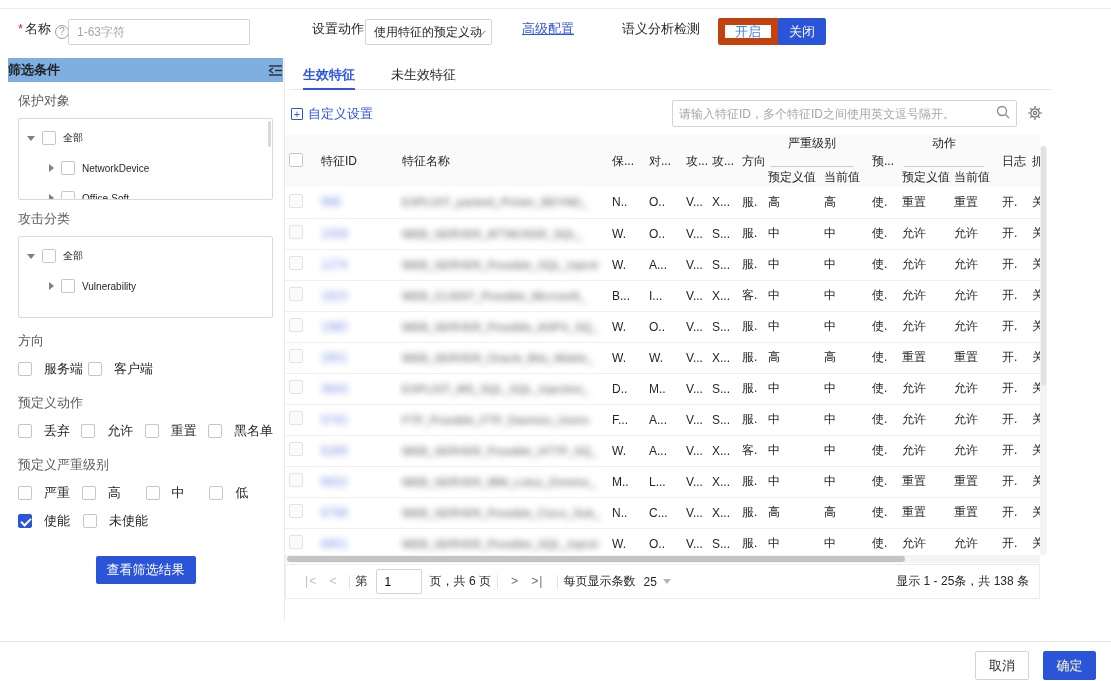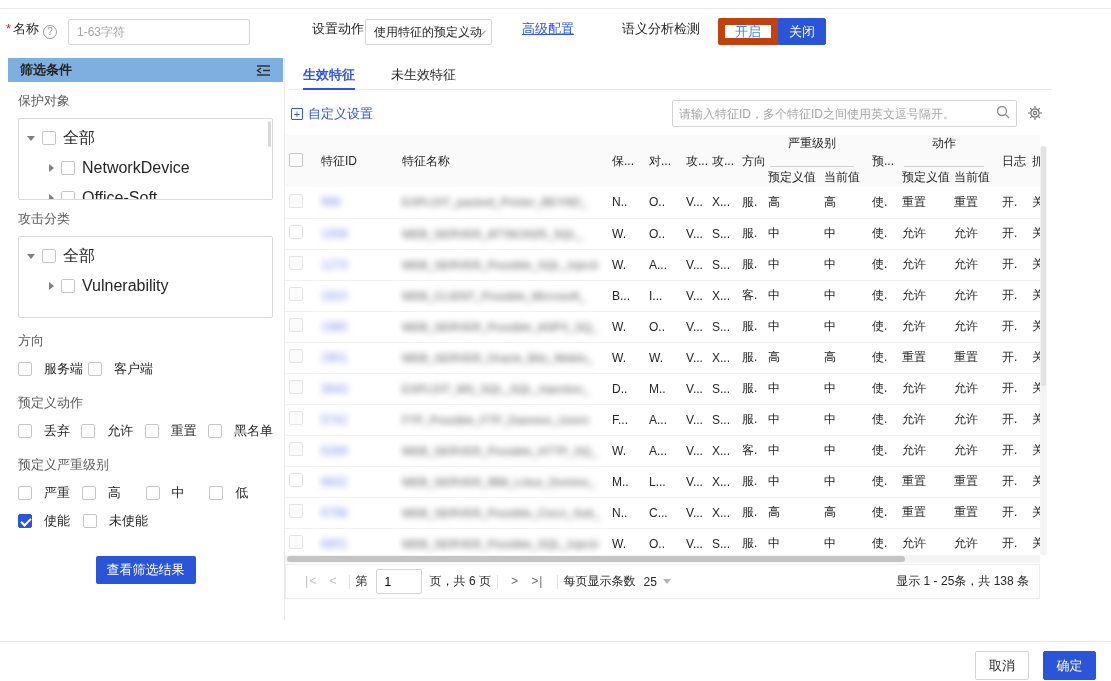--- a/index.html
+++ b/index.html
@@ -16,26 +16,26 @@
   .chev { position:absolute; right:8px; top:9px; width:7px; height:7px; border-right:1px solid #8c8c8c; border-bottom:1px solid #8c8c8c; transform:rotate(45deg) translateY(-2px); }
   .link { color:#2f54eb; font-size:13px; text-decoration:underline; cursor:pointer; }
   .seg-group { position:absolute; display:flex; height:27px; }
   .seg { min-width:47px; padding:0 10px; font-size:13px; display:flex; align-items:center; justify-content:center; cursor:pointer; }
   .seg-on  { background:#fff; border:7px solid #c2410c; border-radius:2px 0 0 2px; color:#3b82f6; }
   .seg-off { background:#2b55d8; border:1px solid #2b55d8; border-radius:0 2px 2px 0; color:#fff; }
 
   
   .sidebar { position:absolute; left:8px; top:58px; width:275px; height:562px; background:#fff; }
   .v-divider { position:absolute; left:284px; top:58px; width:1px; height:562px; background:#eaeaea; }
-  .sb-header { height:24px; background:#7fafe0; display:flex; align-items:center; justify-content:space-between; padding:0 12px; }
+  .sb-header { height:24px; background:#7fafe0; display:flex; align-items:center; justify-content:space-between; padding:0 0; }
   .sb-title { font-size:13px; font-weight:bold; color:#1f1f1f; }
   .sb-body { padding:0 10px; }
   .sb-label { font-size:13px; color:#5c5c5c; margin-top:10px; }
   .tree-box { margin-top:8px; height:82px; border:1px solid #d9d9d9; border-radius:2px; overflow:hidden; position:relative; padding:4px 0 0 8px; }
-  .tree-item { display:flex; align-items:center; height:30px; font-size:16px; gap:7px; white-space:nowrap; }
+  .tree-item { display:flex; align-items:center; height:30px; font-size:10px; gap:7px; white-space:nowrap; }
   .tree-item.lvl1 { padding-left:22px; }
   .caret-down { width:0; height:0; border-left:4px solid transparent; border-right:4px solid transparent; border-top:5px solid #808080; }
   .caret-right { width:0; height:0; border-top:4px solid transparent; border-bottom:4px solid transparent; border-left:5px solid #808080; }
   .scroll-hint { position:absolute; right:1px; top:2px; width:3px; height:26px; background:#d9d9d9; border-radius:2px; }
   .cb { display:inline-block; width:14px; height:14px; border:1px solid #c6c6c6; border-radius:2px; background:#fff; flex:none; cursor:pointer; position:relative; }
   .cb-dim { border-color:#e4e4e4; background:#fbfbfb; }
   .cb-checked { background:#2b55d8; border-color:#2b55d8; }
   .cb-checked::after { content:""; position:absolute; left:4px; top:1px; width:4px; height:8px; border:solid #fff; border-width:0 2px 2px 0; transform:rotate(45deg); }
   .opt-row { display:flex; margin-top:10px; }
   .opt { display:flex; align-items:center; gap:12px; width:65px; font-size:13px; white-space:nowrap; }
@@ -91,21 +91,21 @@
   .btn { position:absolute; top:651px; height:29px; border-radius:2px; font-size:13px; cursor:pointer; font-family:inherit; }
   .btn-cancel { left:975px; width:54px; background:#fff; border:1px solid #d4d4d4; color:#262626; }
   .btn-ok { left:1043px; width:53px; background:#2b55d8; border:1px solid #2b55d8; color:#fef9c3; }
 
   svg { display:block; }
 </style>
 </head>
 <body>
 
 <div class="topbar">
-  <div class="field-label" style="left:6px;"><span class="req">*</span><span>名称</span><span class="help-circle">?</span></div>
+  <div class="field-label" style="left:18px;"><span class="req">*</span><span>名称</span><span class="help-circle">?</span></div>
   <input class="txt-input" style="left: 68px; top: 10px; width: 182px;" placeholder="1-63字符">
 
   <div class="field-label" style="left:312px;">设置动作</div>
   <div class="select-box" style="left:365px; top:10px; width:127px;">
     <span>使用特征的预定义动</span>
     <span class="chev"></span>
   </div>
 
   <span class="link" style="position:absolute; left:522px; top:11px;">高级配置</span>
 

